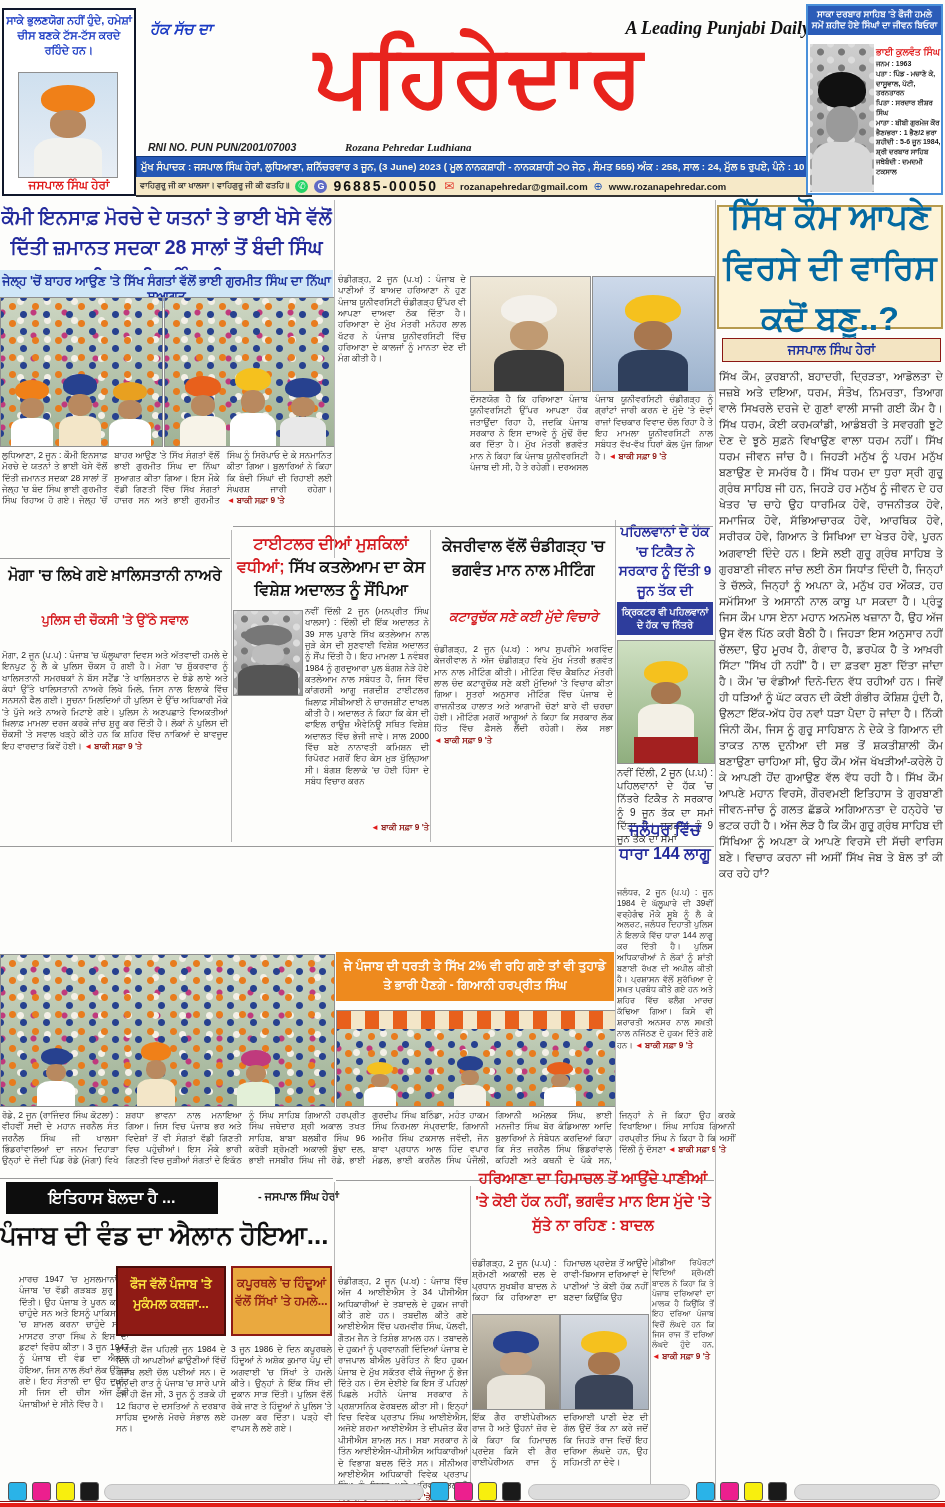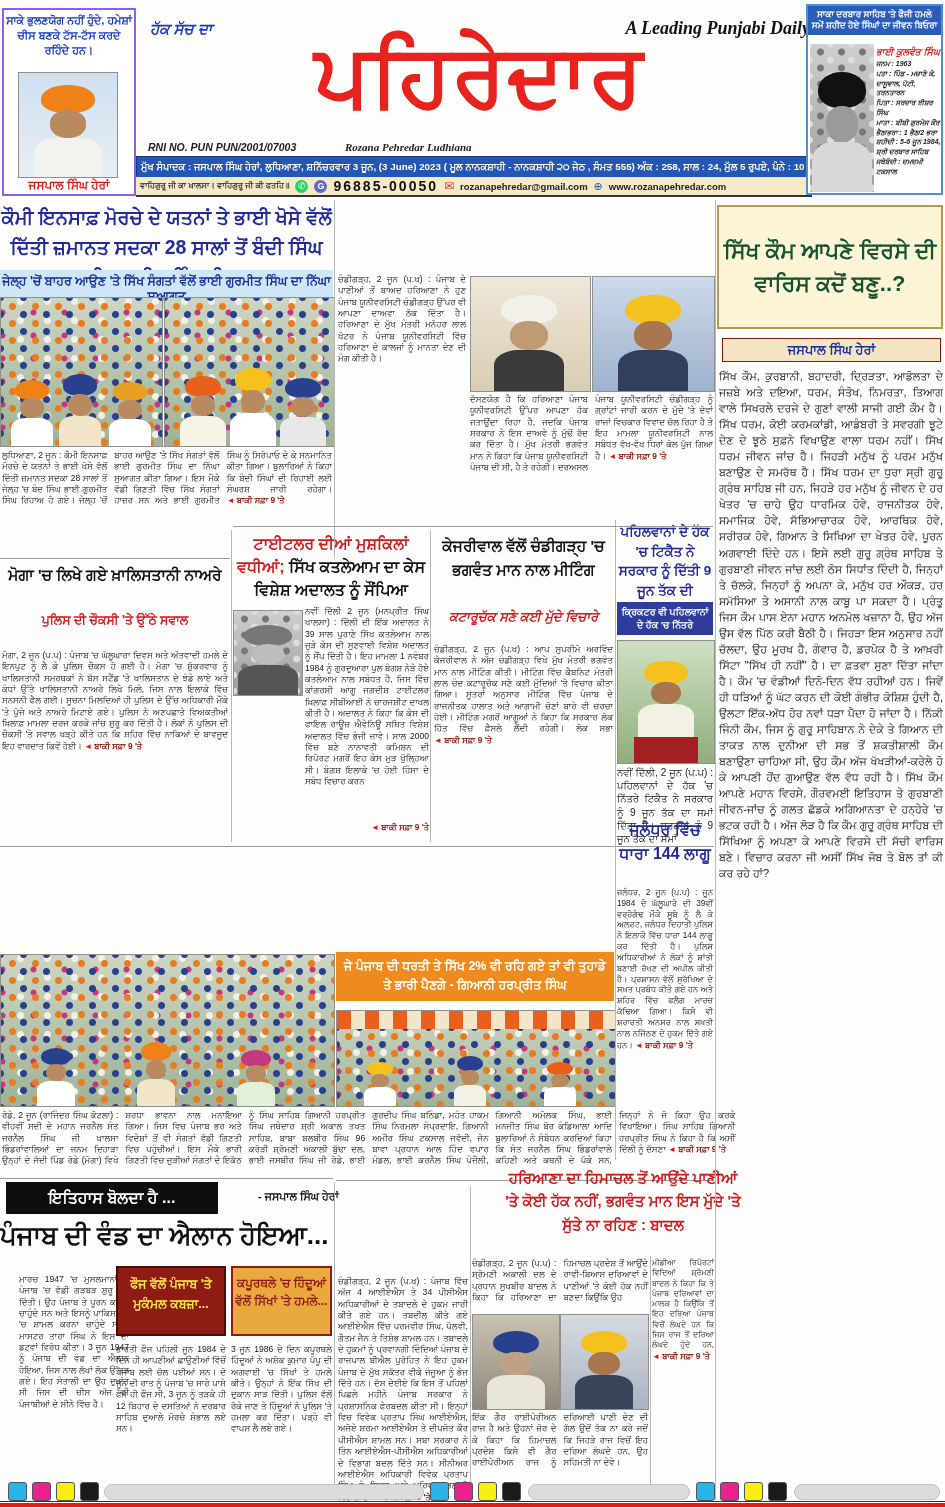--- a/index.html
+++ b/index.html
@@ -37,21 +37,21 @@
   .pod{position:absolute;}
   
   .sq{position:absolute;width:17px;height:17px;border:1px solid #555;border-radius:3px;}
   .gbar{position:absolute;height:14px;background:#dcdcdc;border:1px solid #c2c2c2;border-radius:8px;}
 </style>
 </head>
 <body>
 
 <div class="page">
 
-  <div class="abs" style="left:2px;top:8px;width:130px;height:184px;border:2px solid #8b5cf6;background:#fff;">
+  <div class="abs" style="left:2px;top:8px;width:130px;height:184px;border:2px solid #0f172a;background:#fff;">
     <div class="ctr b" style="font-size:11px;line-height:1.35;color:#1b3bc4;padding:3px 2px;">ਸਾਕੇ ਭੁਲਣਯੋਗ ਨਹੀਂ ਹੁੰਦੇ, ਹਮੇਸ਼ਾਂ ਚੀਸ ਬਣਕੇ ਟੱਸ-ਟੱਸ ਕਰਦੇ ਰਹਿੰਦੇ ਹਨ।</div>
     <div class="photo" style="left:14px;top:62px;width:98px;height:104px;background:linear-gradient(#cfe0ef,#e8eef5);">
       <div class="fig" style="left:22px;bottom:0;width:54px;height:92px;">
         <div class="tb" style="background:#f08018;"></div>
         <div class="fc" style="background:#b9895f;"></div>
         <div class="bd" style="background:#f2f2ee;"></div>
       </div>
     </div>
     <div class="ctr b" style="position:absolute;left:0;bottom:2px;width:100%;font-size:12px;color:#e01a1a;">ਜਸਪਾਲ ਸਿੰਘ ਹੇਰਾਂ</div>
   </div>
@@ -79,21 +79,21 @@
 
   <div class="abs" style="left:806px;top:4px;width:137px;height:191px;border:2px solid #4a90d9;background:#fff;box-sizing:border-box;">
     <div class="ctr b" style="background:#2b5cb8;color:#fff;font-size:8.8px;line-height:1.3;padding:3px 2px;">ਸਾਕਾ ਦਰਬਾਰ ਸਾਹਿਬ 'ਤੇ ਫੌਜੀ ਹਮਲੇ ਸਮੇਂ ਸ਼ਹੀਦ ਹੋਏ ਸਿੰਘਾਂ ਦਾ ਜੀਵਨ ਬਿਓਰਾ</div>
     <div class="photo crowdbw" style="left:2px;top:38px;width:64px;height:148px;border:none;">
       <div class="fig" style="left:8px;bottom:0;width:48px;height:120px;">
         <div class="tb" style="background:#111;"></div>
         <div class="fc" style="background:#9a9a9a;"></div>
         <div class="bd" style="background:#d8d8d8;"></div>
       </div>
     </div>
-    <div class="abs" style="left:68px;top:40px;width:67px;font-style:italic;">
+    <div class="abs" style="left:68px;top:40px;width:67px;">
       <div class="b" style="font-size:9.5px;color:#e01a1a;margin-bottom:1px;">ਭਾਈ ਕੁਲਵੰਤ ਸਿੰਘ</div>
       <div class="b" style="font-size:7px;line-height:1.4;">ਜਨਮ : 1963</div>
       <div class="b" style="font-size:7px;line-height:1.4;">ਪਤਾ : ਪਿੰਡ - ਮਚਾਣੇ ਕੇ, ਦਾਸੂਵਾਲ, ਪੱਟੀ, ਤਰਨਤਾਰਨ</div>
       <div class="b" style="font-size:7px;line-height:1.4;">ਪਿਤਾ : ਸਰਦਾਰ ਈਸ਼ਰ ਸਿੰਘ</div>
       <div class="b" style="font-size:7px;line-height:1.4;">ਮਾਤਾ : ਬੀਬੀ ਗੁਰਮੇਜ ਕੌਰ</div>
       <div class="b" style="font-size:7px;line-height:1.4;">ਭੈਣ/ਭਰਾ : 1 ਭੈਣ/2 ਭਰਾ</div>
       <div class="b" style="font-size:7px;line-height:1.4;">ਸ਼ਹੀਦੀ : 5-6 ਜੂਨ 1984, ਸ਼੍ਰੀ ਦਰਬਾਰ ਸਾਹਿਬ</div>
       <div class="b" style="font-size:7px;line-height:1.4;">ਜਥੇਬੰਦੀ : ਦਮਦਮੀ ਟਕਸਾਲ</div>
     </div>
   </div>
@@ -155,21 +155,21 @@
       <div class="fc" style="background:#a8774f;"></div>
       <div class="bd" style="background:#2f3f5c;"></div>
     </div>
   </div>
   <div class="abs body-txt jt cols2" style="left:470px;top:394px;width:243px;height:126px;">
     <span>ਦੱਸਣਯੋਗ ਹੈ ਕਿ ਹਰਿਆਣਾ ਪੰਜਾਬ ਯੂਨੀਵਰਸਿਟੀ ਉੱਪਰ ਆਪਣਾ ਹੱਕ ਜਤਾਉਂਦਾ ਰਿਹਾ ਹੈ, ਜਦਕਿ ਪੰਜਾਬ ਸਰਕਾਰ ਨੇ ਇਸ ਦਾਅਵੇ ਨੂੰ ਮੁੱਢੋਂ ਰੱਦ ਕਰ ਦਿੱਤਾ ਹੈ। ਮੁੱਖ ਮੰਤਰੀ ਭਗਵੰਤ ਮਾਨ ਨੇ ਕਿਹਾ ਕਿ ਪੰਜਾਬ ਯੂਨੀਵਰਸਿਟੀ ਪੰਜਾਬ ਦੀ ਸੀ, ਹੈ ਤੇ ਰਹੇਗੀ। ਦਰਅਸਲ ਪੰਜਾਬ ਯੂਨੀਵਰਸਿਟੀ ਚੰਡੀਗੜ੍ਹ ਨੂੰ ਗ੍ਰਾਂਟਾਂ ਜਾਰੀ ਕਰਨ ਦੇ ਮੁੱਦੇ 'ਤੇ ਦੋਵਾਂ ਰਾਜਾਂ ਵਿਚਕਾਰ ਵਿਵਾਦ ਚੱਲ ਰਿਹਾ ਹੈ ਤੇ ਇਹ ਮਾਮਲਾ ਯੂਨੀਵਰਸਿਟੀ ਨਾਲ ਸਬੰਧਤ ਵੱਖ-ਵੱਖ ਧਿਰਾਂ ਕੋਲ ਪੁੱਜ ਗਿਆ ਹੈ।</span>
     <span class="cont"><span class="arr"></span><span>ਬਾਕੀ ਸਫ਼ਾ 9 'ਤੇ</span></span>
   </div>
 
   <div class="abs" style="left:717px;top:205px;width:226px;height:124px;background:#fdf3d7;border:2px solid #b69a4e;box-sizing:border-box;display:flex;align-items:center;">
-    <div class="ctr b" style="width:100%;font-size:22px;line-height:1.5;color:#14532d;">ਸਿੱਖ ਕੌਮ ਆਪਣੇ ਵਿਰਸੇ ਦੀ ਵਾਰਿਸ ਕਦੋਂ ਬਣੂ..?</div>
+    <div class="ctr b" style="width:100%;font-size:34px;line-height:1.5;color:#0369a1;">ਸਿੱਖ ਕੌਮ ਆਪਣੇ ਵਿਰਸੇ ਦੀ ਵਾਰਿਸ ਕਦੋਂ ਬਣੂ..?</div>
   </div>
   <div class="abs ctr b" style="left:722px;top:338px;width:219px;background:#f3e4c2;border:1.5px solid #8b1713;color:#1a2f9e;font-size:13px;padding:3px 0;box-sizing:border-box;">ਜਸਪਾਲ ਸਿੰਘ ਹੇਰਾਂ</div>
   <div class="abs jt" style="left:719px;top:368px;width:224px;height:1128px;font-size:11px;line-height:1.46;color:#151515;overflow:hidden;">
     <span>ਸਿੱਖ ਕੌਮ, ਕੁਰਬਾਨੀ, ਬਹਾਦਰੀ, ਦ੍ਰਿੜਤਾ, ਆਡੋਲਤਾ ਦੇ ਜਜ਼ਬੇ ਅਤੇ ਦਇਆ, ਧਰਮ, ਸੰਤੋਖ, ਨਿਮਰਤਾ, ਤਿਆਗ ਵਾਲੇ ਸਿਖਰਲੇ ਦਰਜੇ ਦੇ ਗੁਣਾਂ ਵਾਲੀ ਸਾਜੀ ਗਈ ਕੌਮ ਹੈ। ਸਿੱਖ ਧਰਮ, ਕੋਈ ਕਰਮਕਾਂਡੀ, ਆਡੰਬਰੀ ਤੇ ਸਵਰਗੀ ਝੂਟੇ ਦੇਣ ਦੇ ਝੂਠੇ ਸੁਫ਼ਨੇ ਵਿਖਾਉਣ ਵਾਲਾ ਧਰਮ ਨਹੀਂ। ਸਿੱਖ ਧਰਮ ਜੀਵਨ ਜਾਂਚ ਹੈ। ਜਿਹੜੀ ਮਨੁੱਖ ਨੂੰ ਪਰਮ ਮਨੁੱਖ ਬਣਾਉਣ ਦੇ ਸਮਰੱਥ ਹੈ। ਸਿੱਖ ਧਰਮ ਦਾ ਧੁਰਾ ਸ੍ਰੀ ਗੁਰੂ ਗ੍ਰੰਥ ਸਾਹਿਬ ਜੀ ਹਨ, ਜਿਹੜੇ ਹਰ ਮਨੁੱਖ ਨੂੰ ਜੀਵਨ ਦੇ ਹਰ ਖੇਤਰ 'ਚ ਚਾਹੇ ਉਹ ਧਾਰਮਿਕ ਹੋਵੇ, ਰਾਜਨੀਤਕ ਹੋਵੇ, ਸਮਾਜਿਕ ਹੋਵੇ, ਸੱਭਿਆਚਾਰਕ ਹੋਵੇ, ਆਰਥਿਕ ਹੋਵੇ, ਸਰੀਰਕ ਹੋਵੇ, ਗਿਆਨ ਤੇ ਸਿਖਿਆ ਦਾ ਖੇਤਰ ਹੋਵੇ, ਪੂਰਨ ਅਗਵਾਈ ਦਿੰਦੇ ਹਨ। ਇਸੇ ਲਈ ਗੁਰੂ ਗ੍ਰੰਥ ਸਾਹਿਬ ਤੇ ਗੁਰਬਾਣੀ ਜੀਵਨ ਜਾਂਚ ਲਈ ਠੋਸ ਸਿਧਾਂਤ ਦਿੰਦੀ ਹੈ, ਜਿਨ੍ਹਾਂ ਤੇ ਚੱਲਕੇ, ਜਿਨ੍ਹਾਂ ਨੂੰ ਅਪਨਾ ਕੇ, ਮਨੁੱਖ ਹਰ ਔਕੜ, ਹਰ ਸਮੱਸਿਆ ਤੇ ਅਸਾਨੀ ਨਾਲ ਕਾਬੂ ਪਾ ਸਕਦਾ ਹੈ। ਪ੍ਰੰਤੂ ਜਿਸ ਕੌਮ ਪਾਸ ਏਨਾ ਮਹਾਨ ਅਨਮੋਲ ਖਜ਼ਾਨਾ ਹੈ, ਉਹ ਅੱਜ ਉਸ ਵੱਲ ਪਿੱਠ ਕਰੀ ਬੈਠੀ ਹੈ। ਜਿਹੜਾ ਇਸ ਅਨੁਸਾਰ ਨਹੀਂ ਚੱਲਦਾ, ਉਹ ਮੂਰਖ ਹੈ, ਗੰਵਾਰ ਹੈ, ਡਰਪੋਕ ਹੈ ਤੇ ਆਖ਼ਰੀ ਸਿੱਟਾ "ਸਿੱਖ ਹੀ ਨਹੀਂ" ਹੈ। ਦਾ ਫ਼ਤਵਾ ਸੁਣਾ ਦਿੱਤਾ ਜਾਂਦਾ ਹੈ। ਕੌਮ 'ਚ ਵੰਡੀਆਂ ਦਿਨੋ-ਦਿਨ ਵੱਧ ਰਹੀਆਂ ਹਨ। ਜਿਵੇਂ ਹੀ ਧੜਿਆਂ ਨੂੰ ਘੱਟ ਕਰਨ ਦੀ ਕੋਈ ਗੰਭੀਰ ਕੋਸ਼ਿਸ਼ ਹੁੰਦੀ ਹੈ, ਉਲਟਾ ਇੱਕ-ਅੱਧ ਹੋਰ ਨਵਾਂ ਧੜਾ ਪੈਦਾ ਹੋ ਜਾਂਦਾ ਹੈ। ਨਿੱਕੀ ਜਿੰਨੀ ਕੌਮ, ਜਿਸ ਨੂੰ ਗੁਰੂ ਸਾਹਿਬਾਨ ਨੇ ਦੇਕੇ ਤੇ ਗਿਆਨ ਦੀ ਤਾਕਤ ਨਾਲ ਦੁਨੀਆ ਦੀ ਸਭ ਤੋਂ ਸ਼ਕਤੀਸ਼ਾਲੀ ਕੌਮ ਬਣਾਉਣਾ ਚਾਹਿਆ ਸੀ, ਉਹ ਕੌਮ ਅੱਜ ਖੱਖੜੀਆਂ-ਕਰੇਲੇ ਹੋ ਕੇ ਆਪਣੀ ਹੋਂਦ ਗੁਆਉਣ ਵੱਲ ਵੱਧ ਰਹੀ ਹੈ। ਸਿੱਖ ਕੌਮ ਆਪਣੇ ਮਹਾਨ ਵਿਰਸੇ, ਗੌਰਵਮਈ ਇਤਿਹਾਸ ਤੇ ਗੁਰਬਾਣੀ ਜੀਵਨ-ਜਾਂਚ ਨੂੰ ਗਲਤ ਛੱਡਕੇ ਅਗਿਆਨਤਾ ਦੇ ਹਨ੍ਹੇਰੇ 'ਚ ਭਟਕ ਰਹੀ ਹੈ। ਅੱਜ ਲੋੜ ਹੈ ਕਿ ਕੌਮ ਗੁਰੂ ਗ੍ਰੰਥ ਸਾਹਿਬ ਦੀ ਸਿੱਖਿਆ ਨੂੰ ਅਪਣਾ ਕੇ ਆਪਣੇ ਵਿਰਸੇ ਦੀ ਸੱਚੀ ਵਾਰਿਸ ਬਣੇ। ਵਿਚਾਰ ਕਰਨਾ ਜੀ ਅਸੀਂ ਸਿੱਖ ਜੋਬ ਤੇ ਬੋਲ ਤਾਂ ਕੀ ਕਰ ਰਹੇ ਹਾਂ?</span>
   </div>
 
   <div class="abs ctr b" style="left:0;top:563px;width:230px;font-size:15.5px;line-height:1.5;color:#111;">ਮੋਗਾ 'ਚ ਲਿਖੇ ਗਏ ਖ਼ਾਲਿਸਤਾਨੀ ਨਾਅਰੇ</div>
   <div class="abs ctr b" style="left:0;top:612px;width:230px;font-size:12.5px;line-height:1.4;color:#d41a1f;">ਪੁਲਿਸ ਦੀ ਚੌਕਸੀ 'ਤੇ ਉੱਠੇ ਸਵਾਲ</div>
   <div class="abs body-txt jt" style="left:2px;top:650px;width:226px;height:190px;">
     <span>ਮੋਗਾ, 2 ਜੂਨ (ਪ.ਪ) : ਪੰਜਾਬ 'ਚ ਘੱਲੂਘਾਰਾ ਦਿਵਸ ਅਤੇ ਅੱਤਵਾਦੀ ਹਮਲੇ ਦੇ ਇਨਪੁਟ ਨੂੰ ਲੈ ਕੇ ਪੁਲਿਸ ਚੌਕਸ ਹੋ ਗਈ ਹੈ। ਮੋਗਾ 'ਚ ਸ਼ੁੱਕਰਵਾਰ ਨੂੰ ਖਾਲਿਸਤਾਨੀ ਸਮਰਥਕਾਂ ਨੇ ਬੱਸ ਸਟੈਂਡ 'ਤੇ ਖਾਲਿਸਤਾਨ ਦੇ ਝੰਡੇ ਲਾਏ ਅਤੇ ਕੰਧਾਂ ਉੱਤੇ ਖਾਲਿਸਤਾਨੀ ਨਾਅਰੇ ਲਿਖੇ ਮਿਲੇ, ਜਿਸ ਨਾਲ ਇਲਾਕੇ ਵਿੱਚ ਸਨਸਨੀ ਫੈਲ ਗਈ। ਸੂਚਨਾ ਮਿਲਦਿਆਂ ਹੀ ਪੁਲਿਸ ਦੇ ਉੱਚ ਅਧਿਕਾਰੀ ਮੌਕੇ 'ਤੇ ਪੁੱਜੇ ਅਤੇ ਨਾਅਰੇ ਮਿਟਾਏ ਗਏ। ਪੁਲਿਸ ਨੇ ਅਣਪਛਾਤੇ ਵਿਅਕਤੀਆਂ ਖ਼ਿਲਾਫ਼ ਮਾਮਲਾ ਦਰਜ ਕਰਕੇ ਜਾਂਚ ਸ਼ੁਰੂ ਕਰ ਦਿੱਤੀ ਹੈ। ਲੋਕਾਂ ਨੇ ਪੁਲਿਸ ਦੀ ਚੌਕਸੀ 'ਤੇ ਸਵਾਲ ਖੜ੍ਹੇ ਕੀਤੇ ਹਨ ਕਿ ਸ਼ਹਿਰ ਵਿੱਚ ਨਾਕਿਆਂ ਦੇ ਬਾਵਜੂਦ ਇਹ ਵਾਰਦਾਤ ਕਿਵੇਂ ਹੋਈ।</span>
@@ -280,21 +280,21 @@
   <div class="abs body-txt jt" style="left:231px;top:1344px;width:101px;height:152px;">
     <span>3 ਜੂਨ 1986 ਦੇ ਦਿਨ ਕਪੂਰਥਲੇ ਹਿੰਦੂਆਂ ਨੇ ਅਸ਼ੋਕ ਕੁਮਾਰ ਪੱਪੂ ਦੀ ਅਗਵਾਈ 'ਚ ਸਿੱਖਾਂ ਤੇ ਹਮਲੇ ਕੀਤੇ। ਉਨ੍ਹਾਂ ਨੇ ਇੱਕ ਸਿੱਖ ਦੀ ਦੁਕਾਨ ਸਾੜ ਦਿੱਤੀ। ਪੁਲਿਸ ਵੱਲੋਂ ਰੋਕੇ ਜਾਣ ਤੇ ਹਿੰਦੂਆਂ ਨੇ ਪੁਲਿਸ 'ਤੇ ਹਮਲਾ ਕਰ ਦਿੱਤਾ। ਪੜ੍ਹੇ ਵੀ ਵਾਪਸ ਲੈ ਲਏ ਗਏ।</span>
   </div>
 
   <div class="hline abs" style="left:336px;top:1180px;width:378px;"></div>
   <div class="abs body-txt jt" style="left:338px;top:1276px;width:130px;height:222px;">
     <span>ਚੰਡੀਗੜ੍ਹ, 2 ਜੂਨ (ਪ.ਖ) : ਪੰਜਾਬ ਵਿੱਚ ਅੱਜ 4 ਆਈਏਐਸ ਤੇ 34 ਪੀਸੀਐਸ ਅਧਿਕਾਰੀਆਂ ਦੇ ਤਬਾਦਲੇ ਦੇ ਹੁਕਮ ਜਾਰੀ ਕੀਤੇ ਗਏ ਹਨ। ਤਬਦੀਲ ਕੀਤੇ ਗਏ ਆਈਏਐਸ ਵਿੱਚ ਪਰਮਵੀਰ ਸਿੰਘ, ਪੱਲਵੀ, ਗੌਤਮ ਜੈਨ ਤੇ ਤਿਸ਼ੰਭ ਸ਼ਾਮਲ ਹਨ। ਤਬਾਦਲੇ ਦੇ ਹੁਕਮਾਂ ਨੂੰ ਪ੍ਰਵਾਨਗੀ ਦਿੰਦਿਆਂ ਪੰਜਾਬ ਦੇ ਰਾਜਪਾਲ ਬੀਐਲ ਪੁਰੋਹਿਤ ਨੇ ਇਹ ਹੁਕਮ ਪੰਜਾਬ ਦੇ ਮੁੱਖ ਸਕੱਤਰ ਵੀਕੇ ਜੰਜੂਆ ਨੂੰ ਭੇਜ ਦਿੱਤੇ ਹਨ। ਦੱਸ ਦੇਈਏ ਕਿ ਇਸ ਤੋਂ ਪਹਿਲਾਂ ਪਿਛਲੇ ਮਹੀਨੇ ਪੰਜਾਬ ਸਰਕਾਰ ਨੇ ਪ੍ਰਸ਼ਾਸਨਿਕ ਫੇਰਬਦਲ ਕੀਤਾ ਸੀ। ਇਨ੍ਹਾਂ ਵਿਚ ਵਿਵੇਕ ਪ੍ਰਤਾਪ ਸਿੰਘ ਆਈਏਐਸ, ਅਜੋਏ ਸ਼ਰਮਾ ਆਈਏਐਸ ਤੇ ਦੀਪਜੋਤ ਕੌਰ ਪੀਸੀਐਸ ਸ਼ਾਮਲ ਸਨ। ਸਬਾ ਸਰਕਾਰ ਨੇ ਤਿੰਨ ਆਈਏਐਸ-ਪੀਸੀਐਸ ਅਧਿਕਾਰੀਆਂ ਦੇ ਵਿਭਾਗ ਬਦਲ ਦਿੱਤੇ ਸਨ। ਸੀਨੀਅਰ ਆਈਏਐਸ ਅਧਿਕਾਰੀ ਵਿਵੇਕ ਪ੍ਰਤਾਪ ਸਿੰਘ ਨੂੰ ਸਿਹਤ ਅਤੇ ਪਰਿਵਾਰ ਭਲਾਈ ਵਿਭਾਗ ਦਾ</span>
     <span class="cont"><span class="arr"></span><span>ਬਾਕੀ ਸਫ਼ਾ 9 'ਤੇ</span></span>
   </div>
 
-  <div class="abs ctr b" style="left:472px;top:1166px;width:242px;font-size:15px;line-height:1.55;color:#d41a1f;padding-left:30px;">ਹਰਿਆਣਾ ਦਾ ਹਿਮਾਚਲ ਤੋਂ ਆਉਂਦੇ ਪਾਣੀਆਂ 'ਤੇ ਕੋਈ ਹੱਕ ਨਹੀਂ, ਭਗਵੰਤ ਮਾਨ ਇਸ ਮੁੱਦੇ 'ਤੇ ਸੁੱਤੇ ਨਾ ਰਹਿਣ : ਬਾਦਲ</div>
+  <div class="abs ctr b" style="left:472px;top:1166px;width:242px;font-size:15px;line-height:1.55;color:#d41a1f;">ਹਰਿਆਣਾ ਦਾ ਹਿਮਾਚਲ ਤੋਂ ਆਉਂਦੇ ਪਾਣੀਆਂ 'ਤੇ ਕੋਈ ਹੱਕ ਨਹੀਂ, ਭਗਵੰਤ ਮਾਨ ਇਸ ਮੁੱਦੇ 'ਤੇ ਸੁੱਤੇ ਨਾ ਰਹਿਣ : ਬਾਦਲ</div>
   <div class="abs body-txt jt cols2" style="left:472px;top:1258px;width:176px;height:52px;">
     <span>ਚੰਡੀਗੜ੍ਹ, 2 ਜੂਨ (ਪ.ਪ) : ਸ਼੍ਰੋਮਣੀ ਅਕਾਲੀ ਦਲ ਦੇ ਪ੍ਰਧਾਨ ਸੁਖਬੀਰ ਬਾਦਲ ਨੇ ਕਿਹਾ ਕਿ ਹਰਿਆਣਾ ਦਾ ਹਿਮਾਚਲ ਪ੍ਰਦੇਸ਼ ਤੋਂ ਆਉਂਦੇ ਰਾਵੀ-ਬਿਆਸ ਦਰਿਆਵਾਂ ਦੇ ਪਾਣੀਆਂ 'ਤੇ ਕੋਈ ਹੱਕ ਨਹੀਂ ਬਣਦਾ ਕਿਉਂਕਿ ਉਹ</span>
   </div>
   <div class="abs body-txt jt" style="left:652px;top:1258px;width:62px;height:240px;font-size:7.8px;">
     <span>ਮੀਡੀਆ ਰਿਪੋਰਟਾਂ ਵਿਦਿਆਂ ਸ਼੍ਰੋਮਣੀ ਬਾਦਲ ਨੇ ਕਿਹਾ ਕਿ ਤੇ ਪੰਜਾਬ ਦਰਿਆਵਾਂ ਦਾ ਮਾਲਕ ਹੈ ਕਿਉਂਕਿ ਤੋਂ ਇਹ ਦਰਿਆ ਪੰਜਾਬ ਵਿਚੋਂ ਲੰਘਦੇ ਹਨ ਕਿ ਜਿਸ ਰਾਜ ਤੋਂ ਦਰਿਆ ਲੰਘਦੇ ਹੁੰਦੇ ਹਨ,</span>
     <span class="cont"><span class="arr"></span><span>ਬਾਕੀ ਸਫ਼ਾ 9 'ਤੇ</span></span>
   </div>
   <div class="photo" style="left:472px;top:1314px;width:86px;height:94px;background:linear-gradient(#c9c2b2,#8f887a);">
     <div class="fig" style="left:20px;bottom:0;width:46px;height:78px;">
       <div class="tb" style="background:#27418f;"></div>

